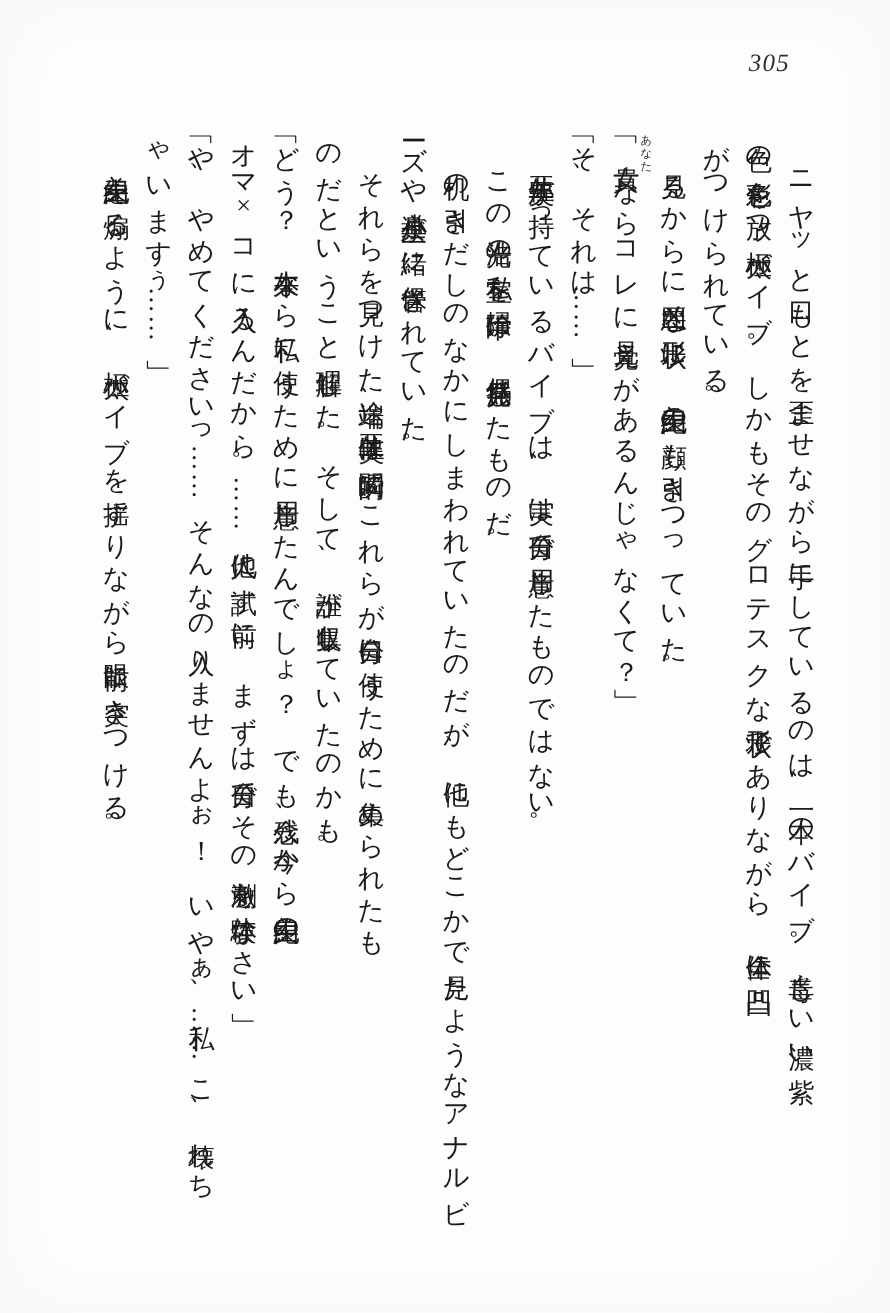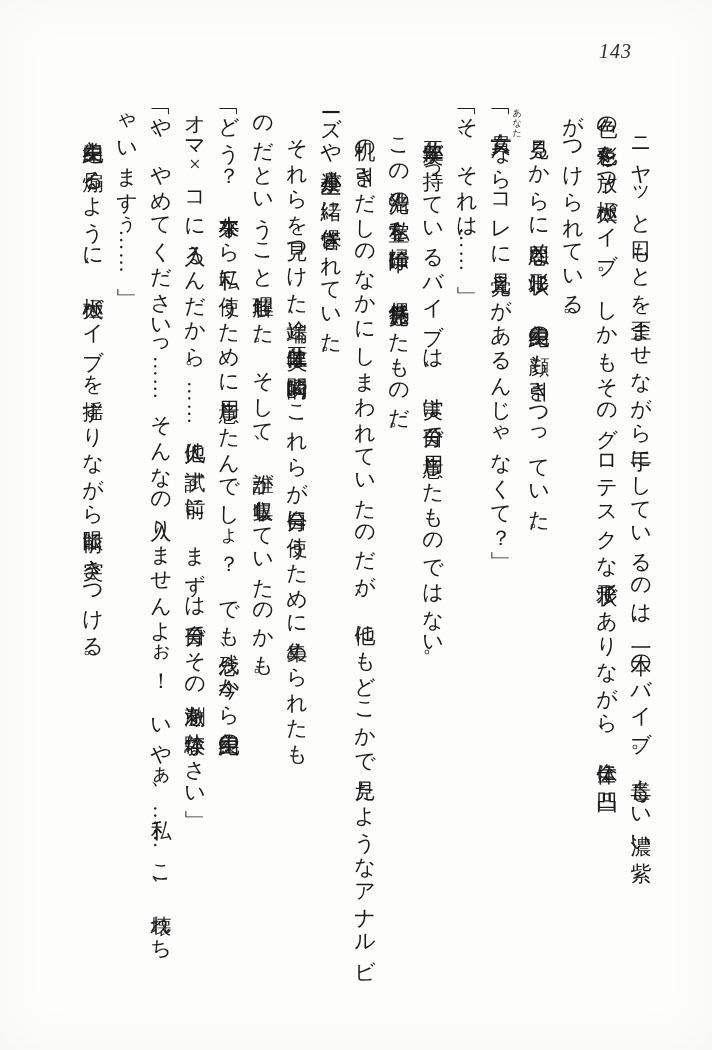--- a/index.html
+++ b/index.html
@@ -53,21 +53,21 @@
   rt {
     font-size: 9px;
     letter-spacing: 0;
     color: #2a2a2a;
   }
 </style>
 </head>
 <body>
 
 <div class="page">
-  <div class="page-number">143</div>
+  <div class="page-number">305</div>
   <div class="text-block">
       <p class="text-line">　ニヤッと口もとを歪ませながら手にしているのは、一本のバイブ。毒々しい濃い紫</p>
       <p class="text-line">色の色彩を放つ極太バイブ。しかもそのグロテスクな形状でありながら、全体に凹凸</p>
       <p class="text-line">がつけられている。</p>
       <p class="text-line">　見るからに凶悪な形状に、美由紀の顔も引きつっていた。</p>
       <p class="text-line">「<ruby>貴女<rt>あなた</rt></ruby>ならコレに見覚えがあるんじゃなくて？」</p>
       <p class="text-line">「そ、それは……」</p>
       <p class="text-line">　亜佐美が持っているバイブは、実は自分で用意したものではない。</p>
       <p class="text-line">　この浩光の私室を掃除中に、偶然発見したものだ。</p>
       <p class="text-line">　机の引きだしのなかにしまわれていたのだが、他にもどこかで見たようなアナルビ</p>

